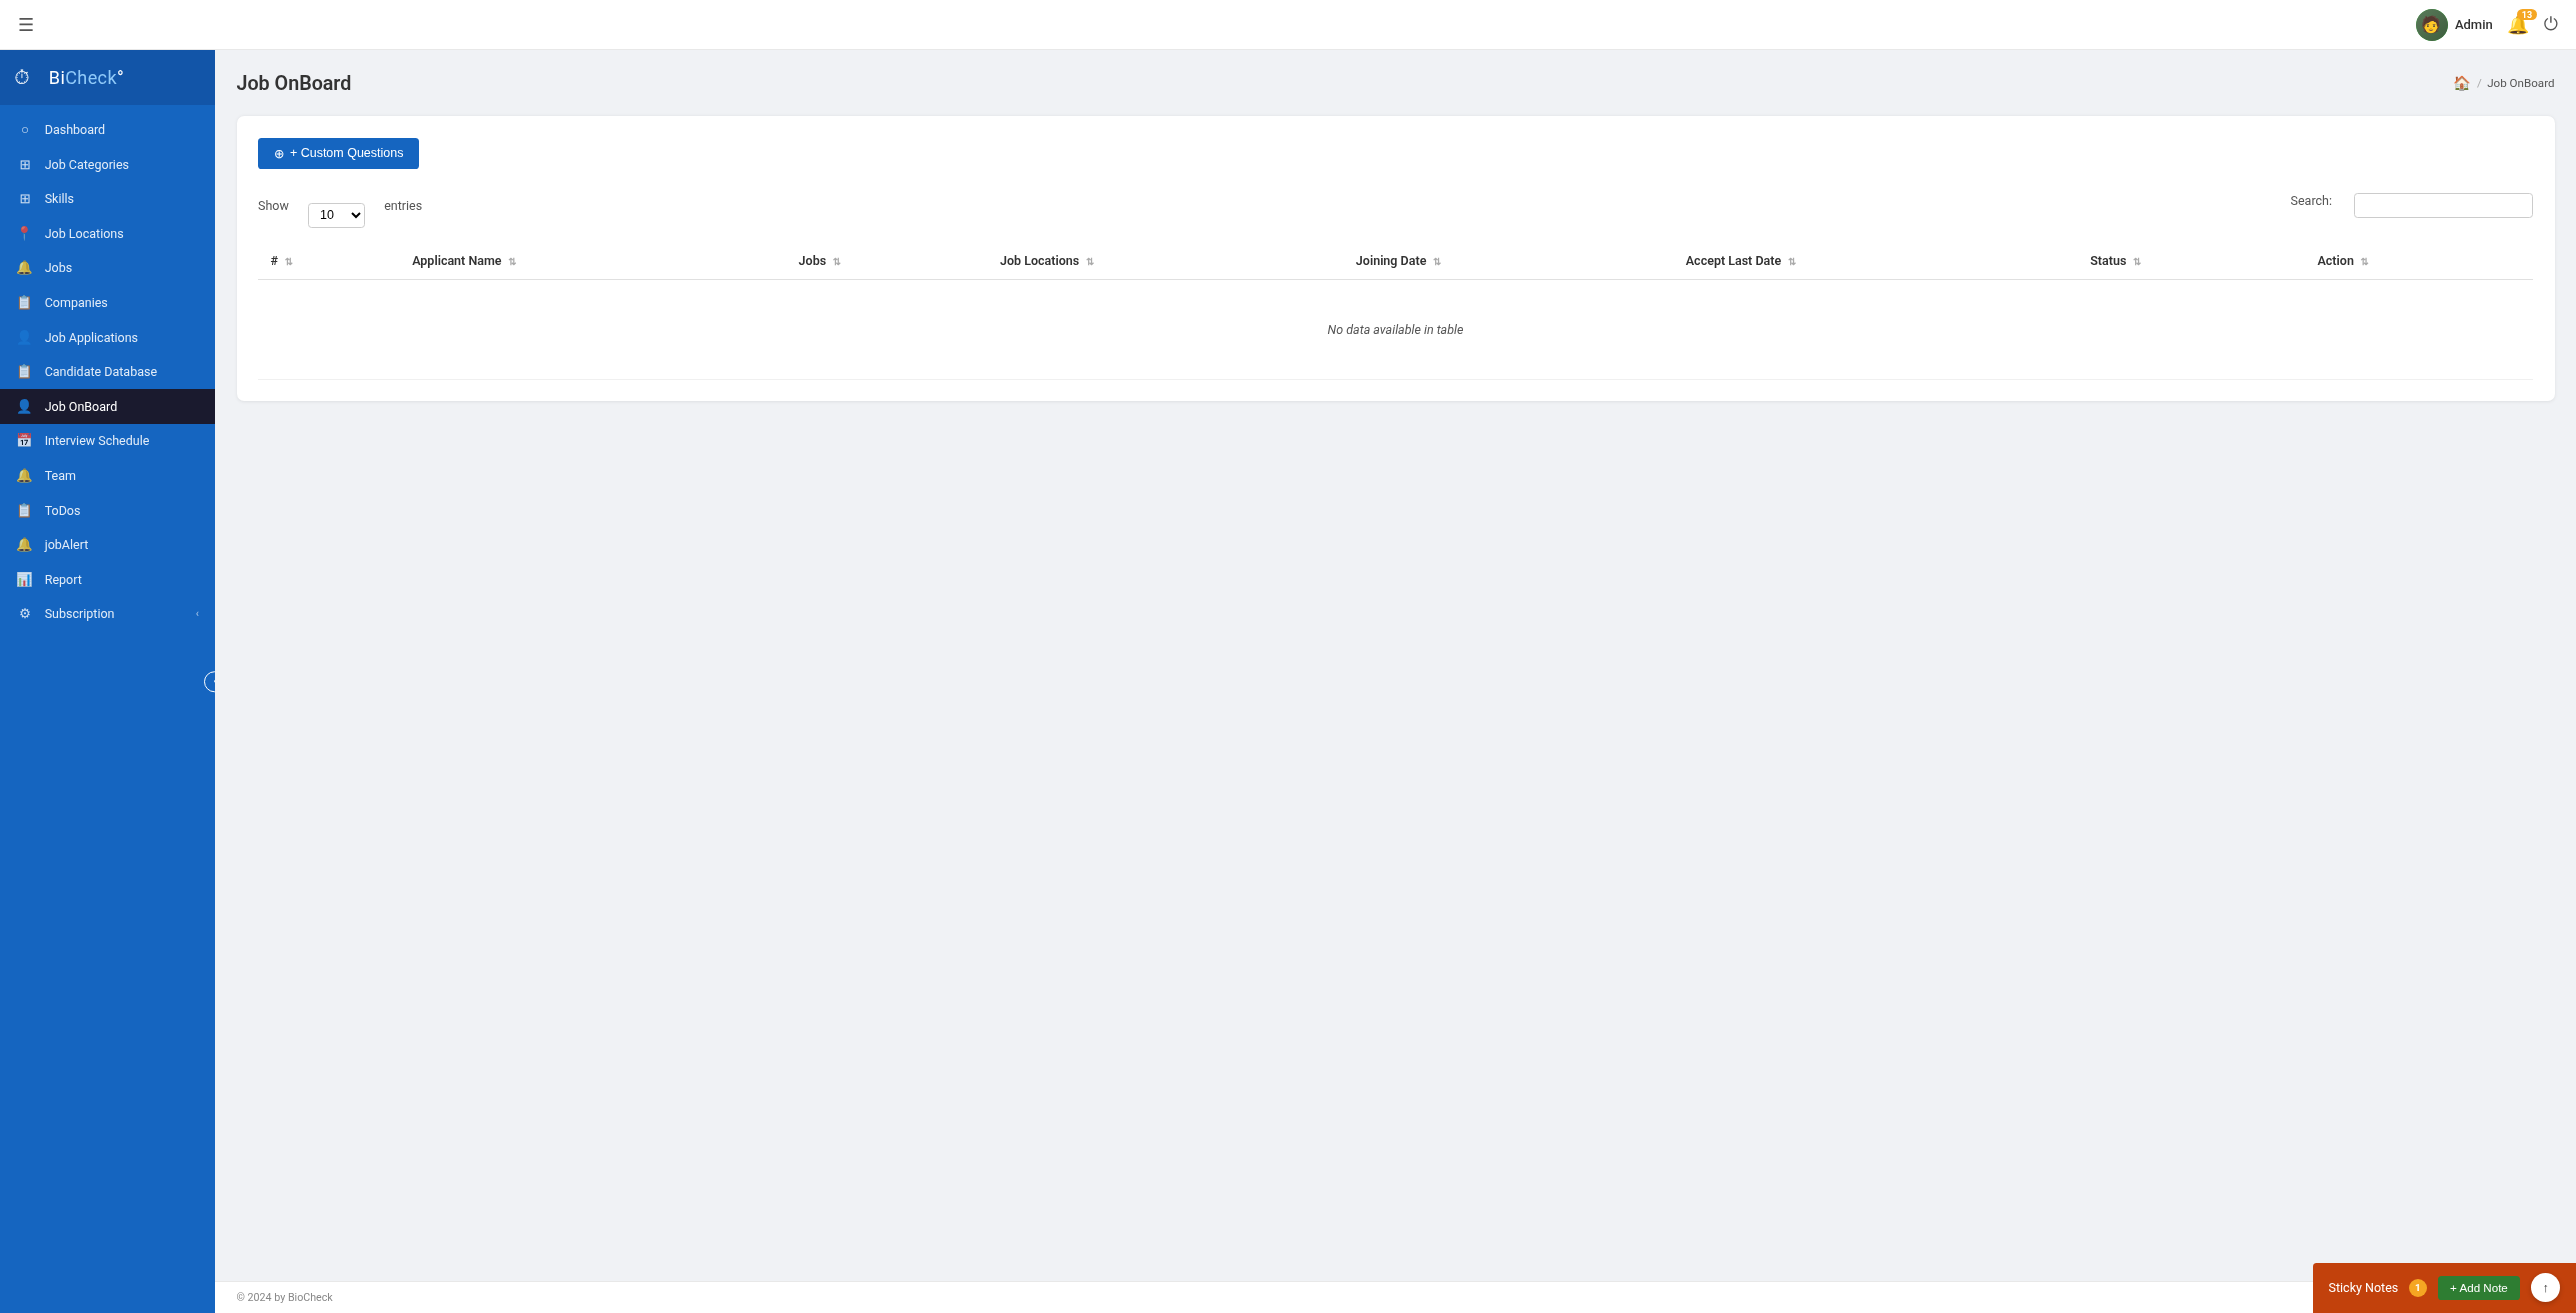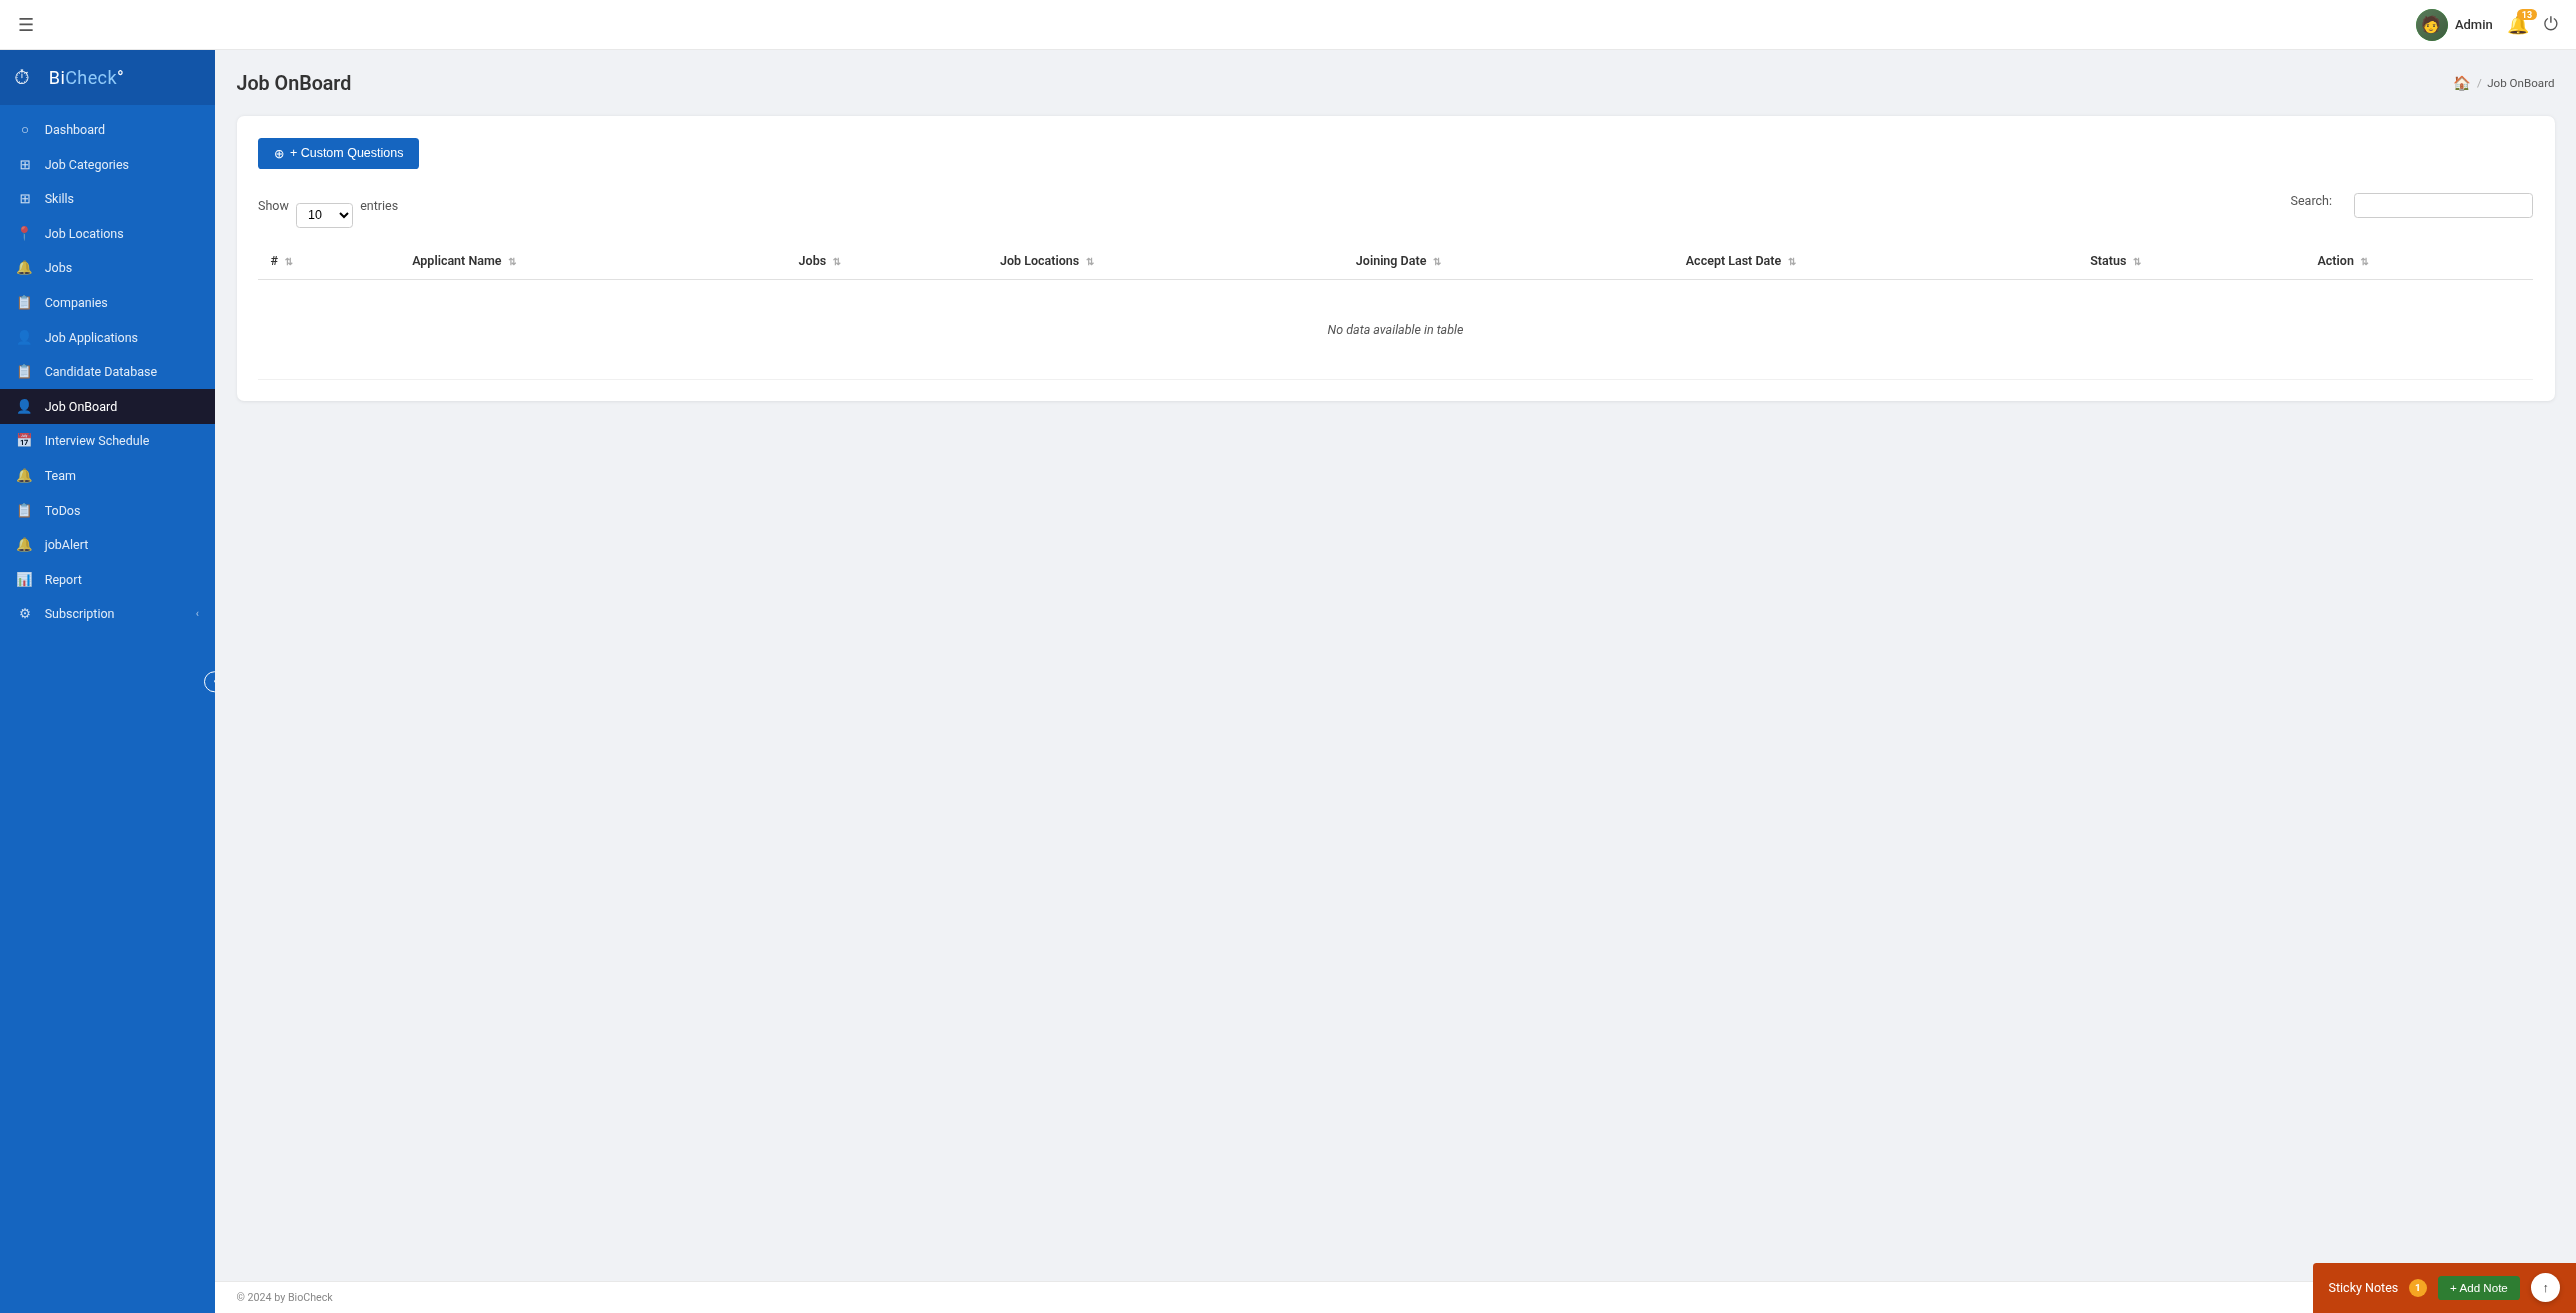--- a/index.html
+++ b/index.html
@@ -111,21 +111,21 @@
     }
 
     
     .table-controls-top {
       display: flex;
       justify-content: space-between;
       align-items: center;
       margin-bottom: 14.3px;
       margin-top: 14.3px;
     }
-    .show-entries { display: flex; align-items: center; gap: 7px; font-size: 12.5px; color: #555; }
+    .show-entries { display: flex; align-items: center; gap: 19px; font-size: 12.5px; color: #555; }
     .entries-select {
       border: 0.9px solid #ccc; border-radius: 3.6px; padding: 3.6px 7.2px;
       font-size: 12.5px; background: #fff; cursor: pointer; margin-top: 20px;
     }
     .search-wrap { display: flex; gap: 22px; font-size: 12.5px; color: #555; }
     .search-input {
       border: 0.9px solid #ccc; border-radius: 3.6px; padding: 4.5px 9px;
       font-size: 12.5px; width: 179px;
     }
 

